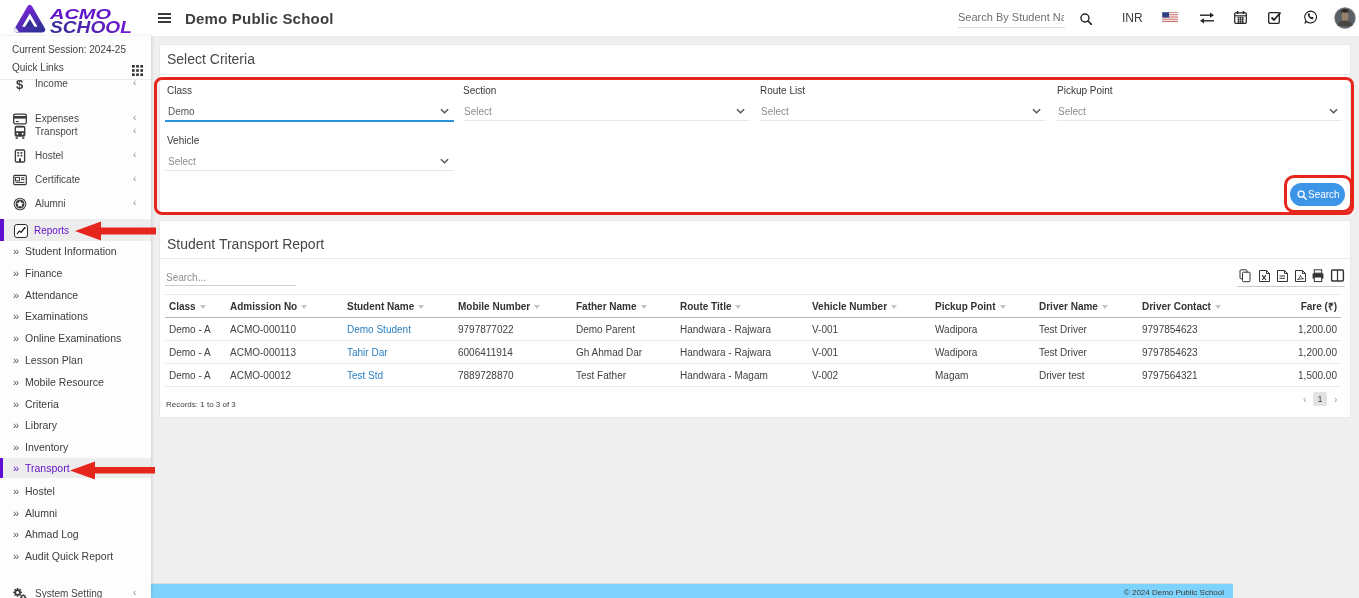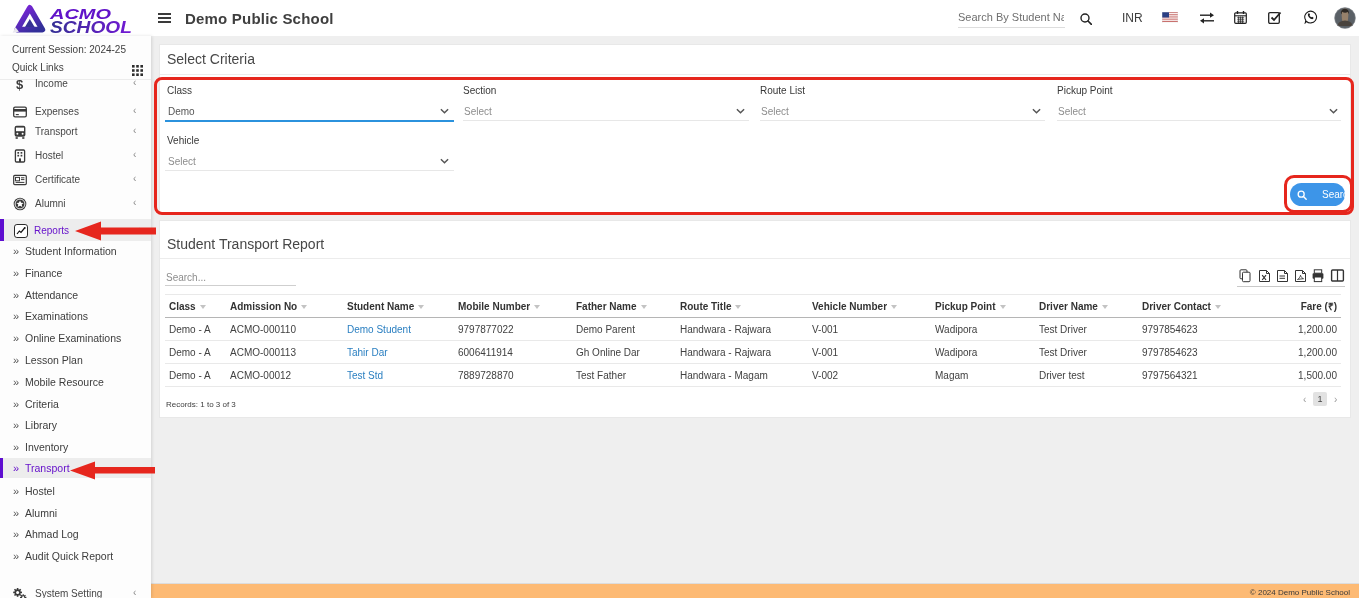--- a/index.html
+++ b/index.html
@@ -43,21 +43,21 @@
   .red { position:absolute; border:3px solid #e6261d; border-radius:8px; z-index:6; }
 
   
   table { border-collapse:collapse; table-layout:fixed; }
   th { font-size:10px; color:#333; text-align:left; font-weight:bold; }
   td { font-size:10px; color:#414141; }
   .num { text-align:right; }
   .lnk { color:#2a7fc1; }
   .sortarr { display:inline-block; width:0; height:0; border-left:3px solid transparent; border-right:3px solid transparent; border-top:4px solid #c3c3c3; margin-left:4px; vertical-align:middle; }
 
-  #footer { position:absolute; left:0; top:583px; width:1359px; height:15px; background:#fdba74; border-top:1px solid #dcdcdc; z-index:3; }
+  #footer { position:absolute; left:0; top:583px; width:1233px; height:15px; background:#7dd3fc; border-top:1px solid #dcdcdc; z-index:3; }
   #footer span { position:absolute; right:9px; top:4px; font-size:8px; color:#3a3a3a; }
 </style>
 </head>
 <body>
 
 <div id="topbar">
 
   <svg class="abs" style="left:0px;top:2px" width="140" height="32" viewBox="0 0 140 32">
     <defs>
       <linearGradient id="lg1" x1="0" y1="0" x2=".8" y2="1">
@@ -159,21 +159,21 @@
 <div id="menu" style="position:absolute;left:0;top:0;width:151px;z-index:8">
 
   <div class="mitem" style="top:72px">
     <svg class="mi-ic" viewBox="0 0 14 14">
         <text x="3" y="12" font-size="13" font-weight="bold" fill="#3a3a3a" font-family="Liberation Sans">$</text>
       </svg>
     <div class="mi-tx">Income</div>
       <div class="mi-ch">‹</div>
   </div>
 
-  <div class="mitem" style="top:100px">
+  <div class="mitem" style="top:107px">
     <svg class="mi-ic" viewBox="0 0 14 14">
       <rect x=".7" y="2.2" width="12.6" height="9.6" rx="1.4" fill="none" stroke="#3a3a3a" stroke-width="1.3"></rect>
       <rect x=".7" y="4" width="12.6" height="2.6" fill="#3a3a3a"></rect>
       <path d="M2.8 9.6 h3" stroke="#3a3a3a" stroke-width="1.1"></path>
     </svg>
     <div class="mi-tx">Expenses</div>
       <div class="mi-ch">‹</div>
   </div>
 
   <div class="mitem" style="top:120px">
@@ -365,21 +365,21 @@
 <div class="ful" style="left:165px;top:170px;width:289px"></div>
 <svg class="chev" style="left:440px;top:158px" viewBox="0 0 10 6">
     <path d="M1 1 L5 5 L9 1" fill="none" stroke="#555" stroke-width="1.6"></path>
   </svg>
 
 <div id="btn-search">
   <svg style="position:absolute;left:7px;top:7px" width="10" height="10" viewBox="0 0 12 12">
     <circle cx="5" cy="5" r="3.6" fill="none" stroke="#fff" stroke-width="1.6"></circle>
     <path d="M7.8 7.8 L11 11" stroke="#fff" stroke-width="1.7" stroke-linecap="round"></path>
   </svg>
-  <span style="position:absolute;left:32px;top:0">Search</span>
+  <span style="position:absolute;left:18px;top:0">Search</span>
 </div>
 
 <div class="red" style="left:154px;top:77px;width:1200px;height:138px;"></div>
 <div class="red" style="left:1284px;top:175px;width:69px;height:38px;border-radius:10px;"></div>
 
 <div class="card" style="top:220px;height:198px;">
   <div class="chead" style="height:38px"></div>
   <h2 style="top:15px">Student Transport Report</h2>
 </div>
 <div class="fval" style="left:166px;top:272px;color:#8d8d8d">Search...</div>
@@ -463,21 +463,21 @@
           <td style="padding-left:4px">Wadipora</td>
     <td style="padding-left:4px">Test Driver</td>
           <td style="padding-left:4px">9797854623</td>
     <td class="num" style="padding-right:4px">1,200.00</td>
   </tr>
   <tr style="height:23px;border-bottom:1px solid #e9e9e9">
     <td style="padding-left:4px">Demo - A</td>
           <td style="padding-left:4px">ACMO-000113</td>
     <td style="padding-left:4px" class="lnk">Tahir Dar</td>
           <td style="padding-left:4px">6006411914</td>
-    <td style="padding-left:4px">Gh Online Dar</td>
+    <td style="padding-left:4px">Gh Ahmad Dar</td>
           <td style="padding-left:4px">Handwara - Rajwara</td>
     <td style="padding-left:4px">V-001</td>
           <td style="padding-left:4px">Wadipora</td>
     <td style="padding-left:4px">Test Driver</td>
           <td style="padding-left:4px">9797854623</td>
     <td class="num" style="padding-right:4px">1,200.00</td>
   </tr>
   <tr style="height:23px;border-bottom:1px solid #e9e9e9">
     <td style="padding-left:4px">Demo - A</td>
           <td style="padding-left:4px">ACMO-00012</td>

